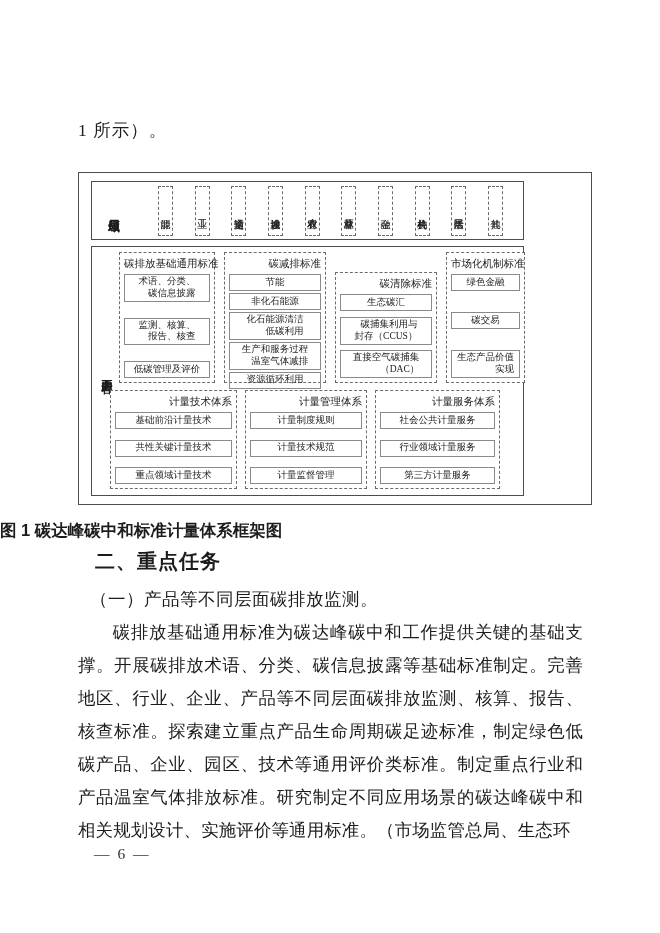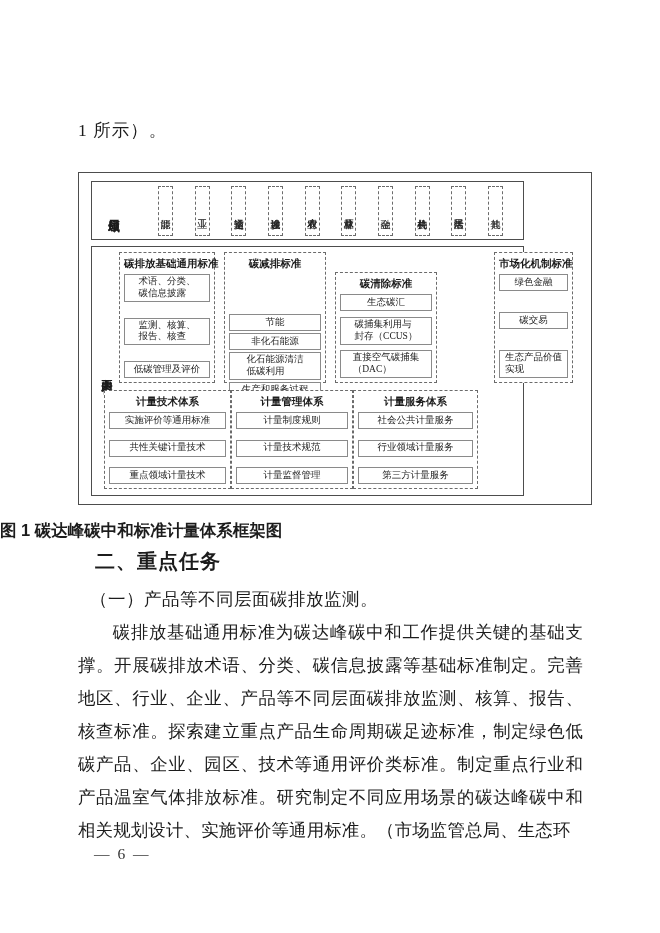--- a/index.html
+++ b/index.html
@@ -39,28 +39,28 @@
               justify-content:space-evenly;padding:10px 0 26px;}
   .dashitem{width:40px;height:19px;border:1px dashed #6b6b6b;display:flex;align-items:center;
             justify-content:center;font-size:10.5px;color:#222;}
 
   
   .mainbox{position:absolute;left:12px;top:73px;width:431px;height:248px;border:1px solid #4d4d4d;}
   .mainlabel{position:absolute;left:9px;top:50%;transform:translateY(-50%);}
 
   .row{position:absolute;display:flex;}
   .row1{left:27px;top:5px;height:131px;gap:9px;}
-  .row2{left:12px;top:143px;height:99px;}
+  .row2{left:18px;top:143px;height:99px;gap:8px;}
 
   .group{border:1px dashed #6b6b6b;display:flex;flex-direction:column;
          padding:3px 4px 4px;box-sizing:border-box;background:#fff;}
-  .group-title{font-family:"Liberation Sans","DejaVu Sans",sans-serif;font-weight:bold;
-               font-size:10.5px;text-align:center;margin:1px 0 3px;white-space:nowrap;}
+  .group-title{font-family:"Liberation Sans","DejaVu Sans",sans-serif;font-weight:normal;
+               font-size:10.5px;text-align:right;margin:1px 0 3px;white-space:nowrap;}
   .group-items{flex:1;display:flex;flex-direction:column;justify-content:space-between;gap:2px;}
-  .itembox{border:1px solid #8a8a8a;text-align:left;font-size:9.5px;line-height:1.25;
+  .itembox{border:1px solid #8a8a8a;text-align:right;font-size:9.5px;line-height:1.25;
            padding:1px 1px;display:flex;align-items:center;justify-content:center;
            white-space:pre-line;color:#222;min-height:13px;}
 
   
   .caption{left:0;top:520px;width:576px;text-align:left;font-weight:bold;font-size:16.5px;}
   .heading{left:95px;top:548px;font-weight:bold;font-size:20px;letter-spacing:1px;}
   .subheading{left:90px;top:587px;font-size:17.5px;letter-spacing:0.5px;}
   .paragraph{left:78px;top:616px;width:505px;font-size:17.4px;line-height:33px;
              text-align:justify;text-justify:inter-ideograph;text-indent:2em;letter-spacing:0.2px;}
   .pagenum{left:94px;top:845px;font-size:15.5px;color:#333;letter-spacing:2px;}
@@ -96,21 +96,21 @@
       <div class="group" style="width:96px;">
         <div class="group-title">碳排放基础通用标准</div>
         <div class="group-items">
           <div class="itembox">术语、分类、
 碳信息披露</div>
           <div class="itembox">监测、核算、
 报告、核查</div>
           <div class="itembox">低碳管理及评价</div>
         </div>
       </div>
-      <div class="group" style="width:102px;gap:40px;">
+      <div class="group" style="width:102px;">
         <div class="group-title">碳减排标准</div>
         <div class="group-items">
           <div class="itembox">节能</div>
           <div class="itembox">非化石能源</div>
           <div class="itembox">化石能源清洁
 低碳利用</div>
           <div class="itembox">生产和服务过程
 温室气体减排</div>
           <div class="itembox">资源循环利用</div>
         </div>
@@ -118,36 +118,36 @@
       <div class="group" style="width:102px;margin-top:20px;">
         <div class="group-title">碳清除标准</div>
         <div class="group-items">
           <div class="itembox">生态碳汇</div>
           <div class="itembox">碳捕集利用与
 封存（CCUS）</div>
           <div class="itembox">直接空气碳捕集
 （DAC）</div>
         </div>
       </div>
-      <div class="group" style="width:79px;margin-left:48px;">
+      <div class="group" style="width:79px;">
         <div class="group-title">市场化机制标准</div>
         <div class="group-items">
           <div class="itembox">绿色金融</div>
           <div class="itembox">碳交易</div>
           <div class="itembox">生态产品价值
 实现</div>
         </div>
       </div>
     </div>
 
     <div class="row row2">
       <div class="group" style="width:127px;">
         <div class="group-title">计量技术体系</div>
         <div class="group-items">
-          <div class="itembox">实施评价等通用标准</div>
+          <div class="itembox">基础前沿计量技术</div>
           <div class="itembox">共性关键计量技术</div>
           <div class="itembox">重点领域计量技术</div>
         </div>
       </div>
       <div class="group" style="width:122px;">
         <div class="group-title">计量管理体系</div>
         <div class="group-items">
           <div class="itembox">计量制度规则</div>
           <div class="itembox">计量技术规范</div>
           <div class="itembox">计量监督管理</div>

